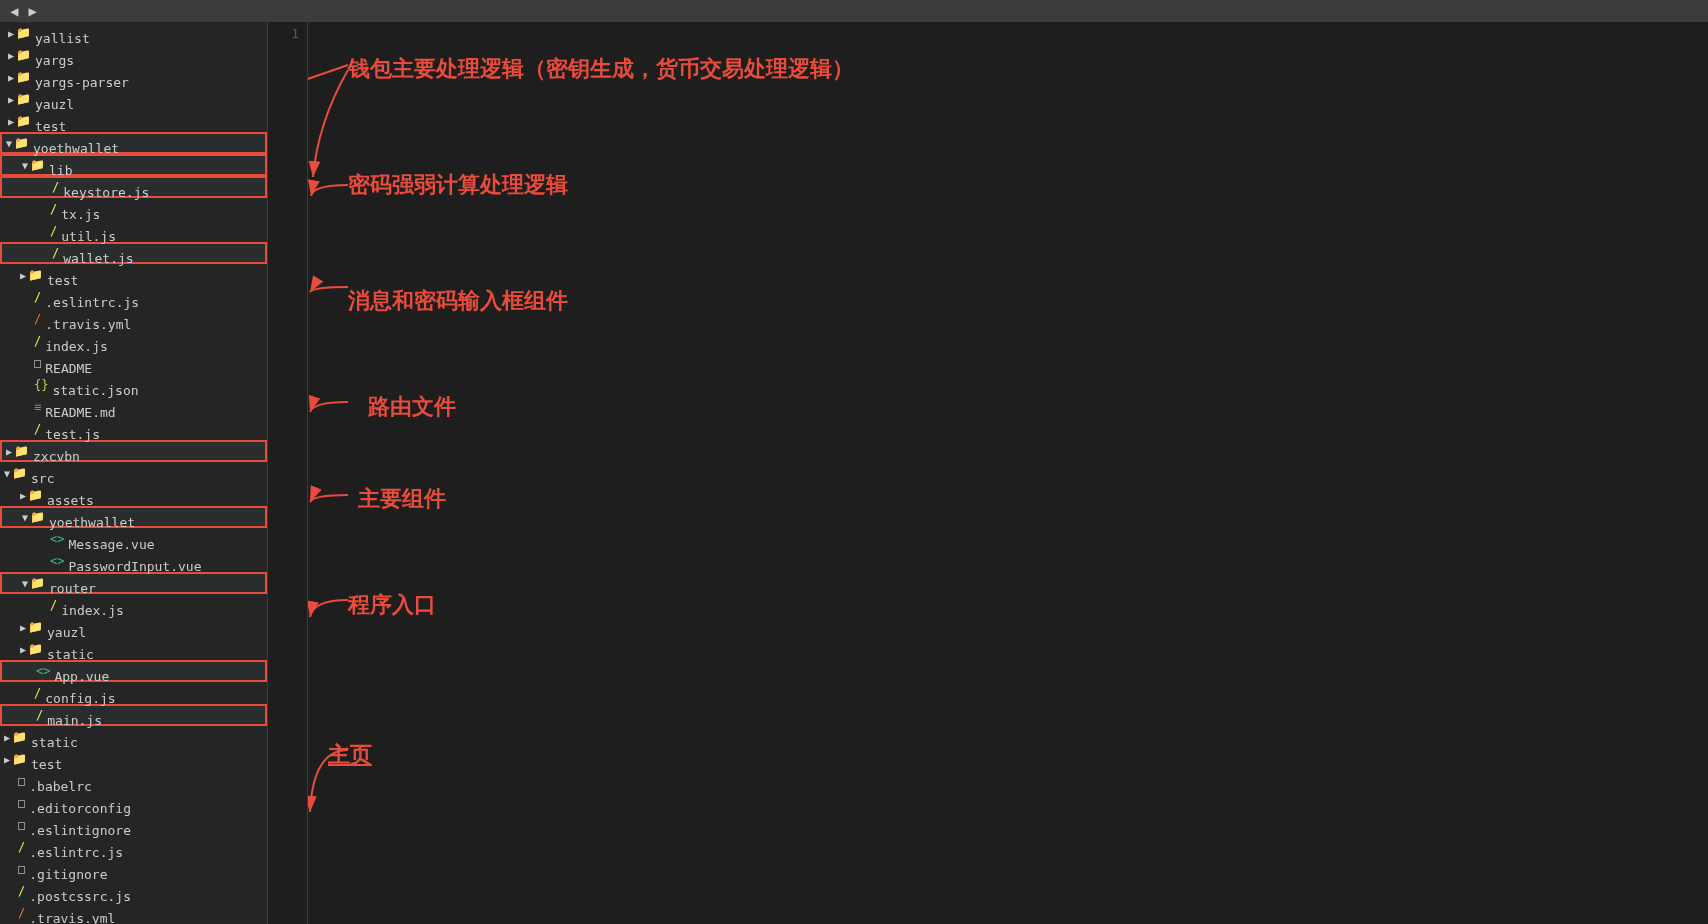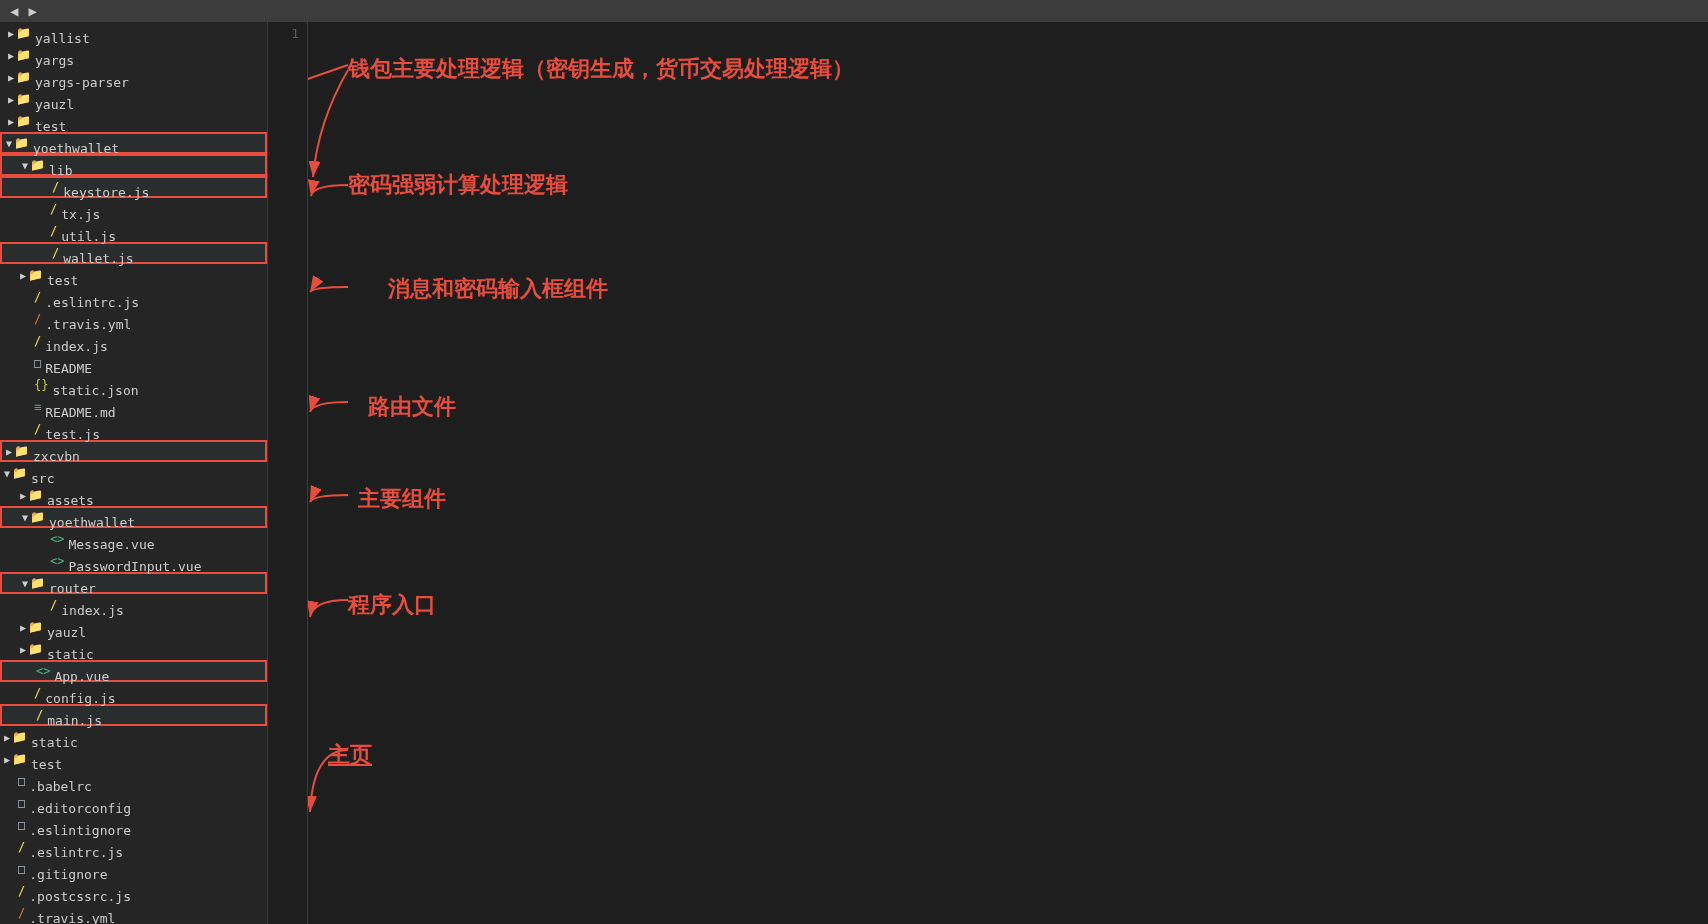--- a/index.html
+++ b/index.html
@@ -413,20 +413,20 @@
 
         <path d="M 40,473 Q 5,473 2,480" stroke="#e74c3c" stroke-width="2" fill="none" marker-end="url(#arrowhead)"></path>
 
         <path d="M 40,578 Q 5,578 2,595" stroke="#e74c3c" stroke-width="2" fill="none" marker-end="url(#arrowhead)"></path>
 
         <path d="M 40,728 Q 5,728 2,790" stroke="#e74c3c" stroke-width="2" fill="none" marker-end="url(#arrowhead)"></path>
       </svg>
 
       <div class="annotation" style="top:148px; left:40px;">密码强弱计算处理逻辑</div>
       <div class="annotation" style="top:32px; left:40px;">钱包主要处理逻辑（密钥生成，货币交易处理逻辑）</div>
-      <div class="annotation" style="top:252px; left:40px;margin-left:40px;">消息和密码输入框组件</div>
+      <div class="annotation" style="top:264px; left:40px;">消息和密码输入框组件</div>
       <div class="annotation" style="top:370px; left:60px;">路由文件</div>
       <div class="annotation" style="top:462px; left:50px;">主要组件</div>
       <div class="annotation" style="top:568px; left:40px;">程序入口</div>
       <div class="annotation" style="top:718px; left:20px;text-decoration:underline;">主页</div>
     </div>
   </div>
 </div>
 
 </body></html>

